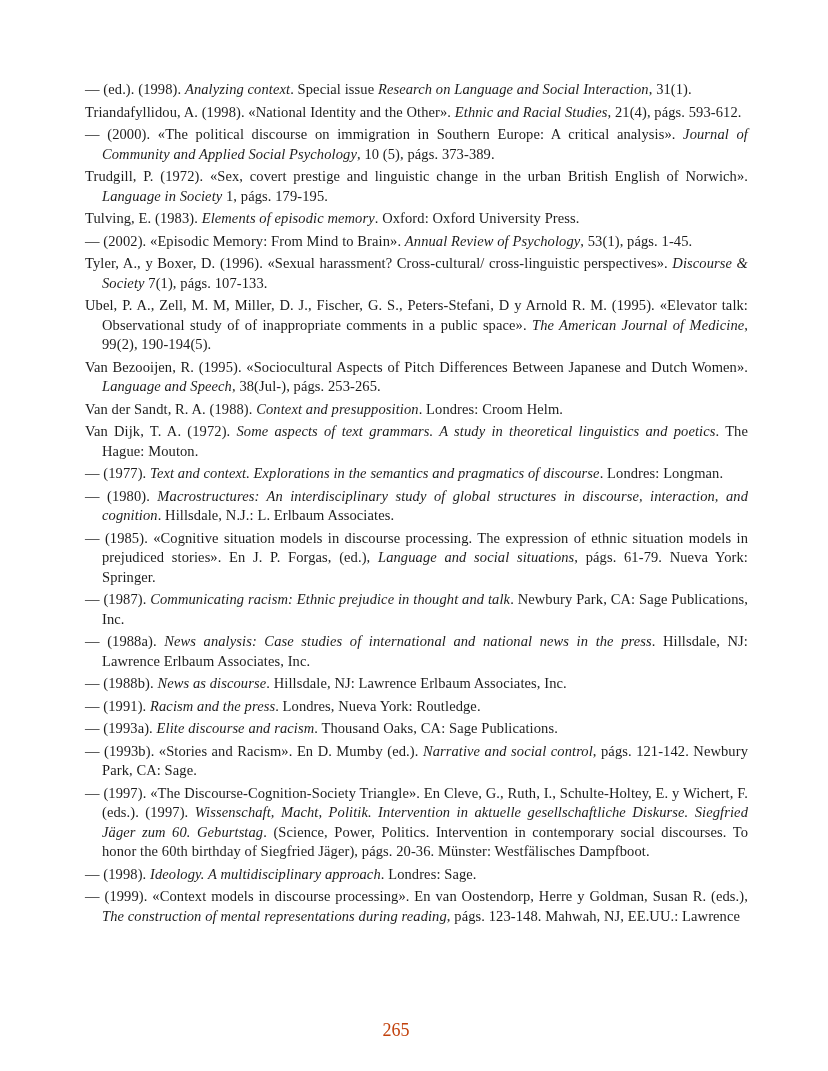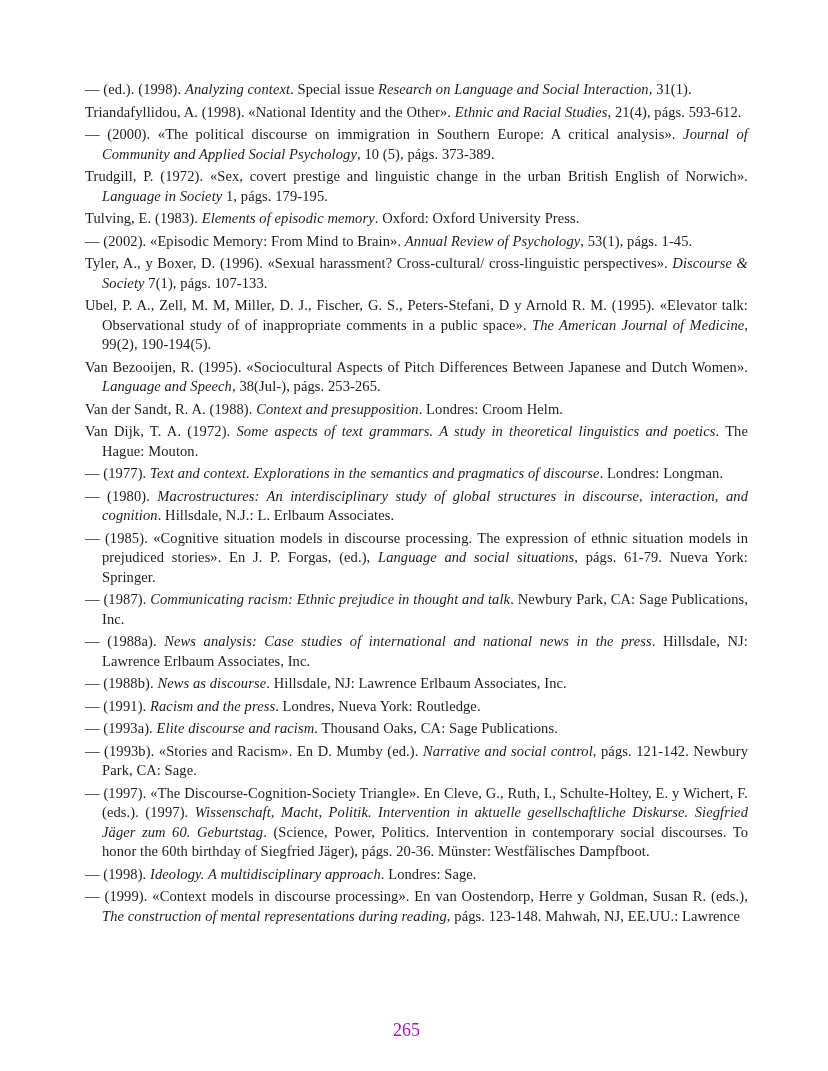--- a/index.html
+++ b/index.html
@@ -12,21 +12,20 @@
     height: 1071px;
     overflow: hidden;
     font-family: "Liberation Serif", "DejaVu Serif", serif;
     color: #1c1c1c;
   }
   .page {
     position: relative;
     width: 792px;
     height: 1071px;
     background: #ffffff;
-    padding-left: 21px;
   }
   .refs {
     position: absolute;
     left: 85px;
     top: 80px;
     width: 663px;
   }
   p.ref {
     margin: 0 0 3px 0;
     font-size: 14.5px;
@@ -39,21 +38,21 @@
   p.ref .it {
     font-style: italic;
   }
   .page-number {
     position: absolute;
     left: 0;
     bottom: 30px;
     width: 100%;
     text-align: center;
     font-size: 18px;
-    color: #a21caf;
+    color: #c2410c;
   }
 </style>
 </head>
 <body>
 
 <div class="page">
   <div class="refs">
       <p class="ref"><span class="up">— (ed.). (1998). </span><span class="it">Analyzing context</span><span class="up">. Special issue </span><span class="it">Research on Language and Social Interaction</span><span class="up">, 31(1).</span></p>
       <p class="ref"><span class="up">Triandafyllidou, A. (1998). «National Identity and the Other». </span><span class="it">Ethnic and Racial Studies</span><span class="up">, 21(4), págs. 593-612.</span></p>
       <p class="ref"><span class="up">— (2000). «The political discourse on immigration in Southern Europe: A critical analysis». </span><span class="it">Journal of Community and Applied Social Psychology</span><span class="up">, 10 (5), págs. 373-389.</span></p>

